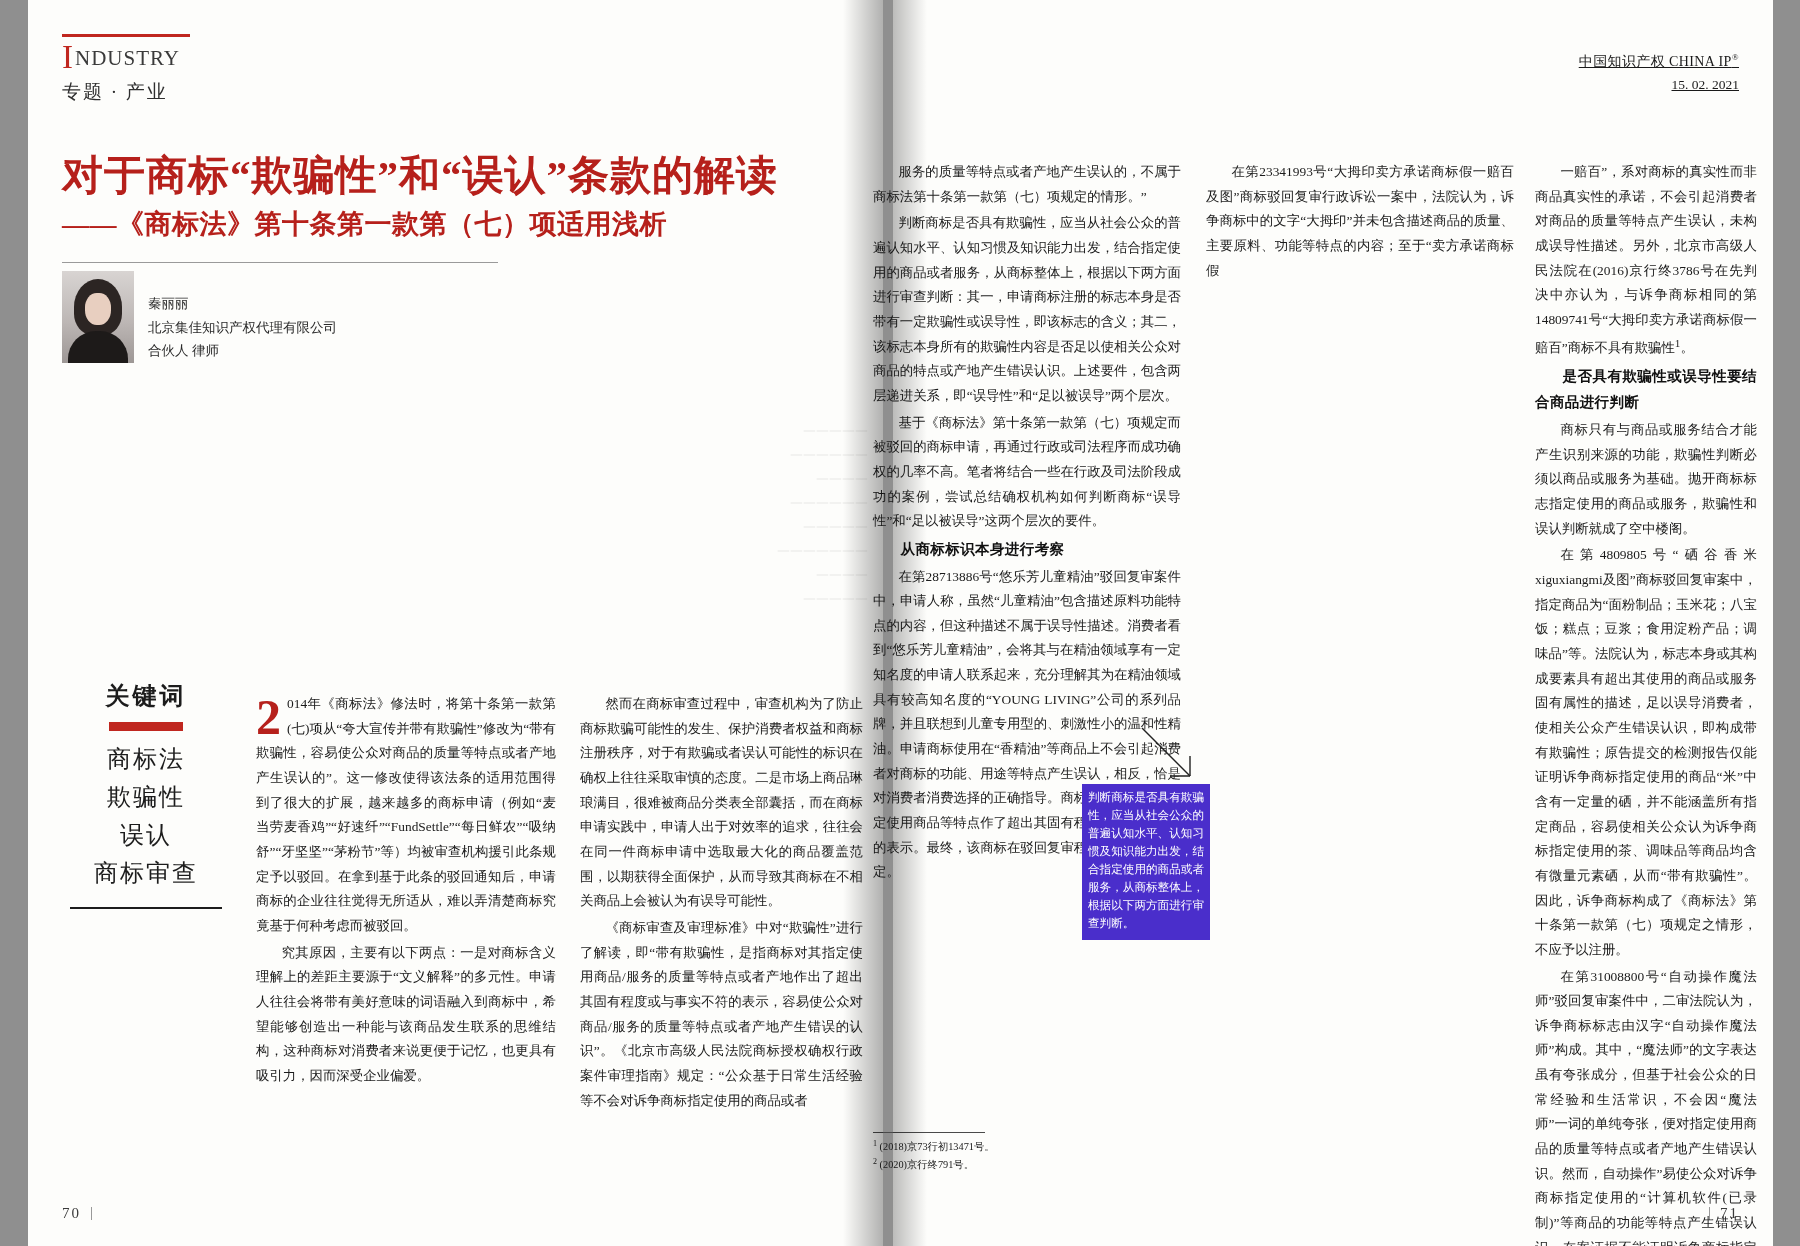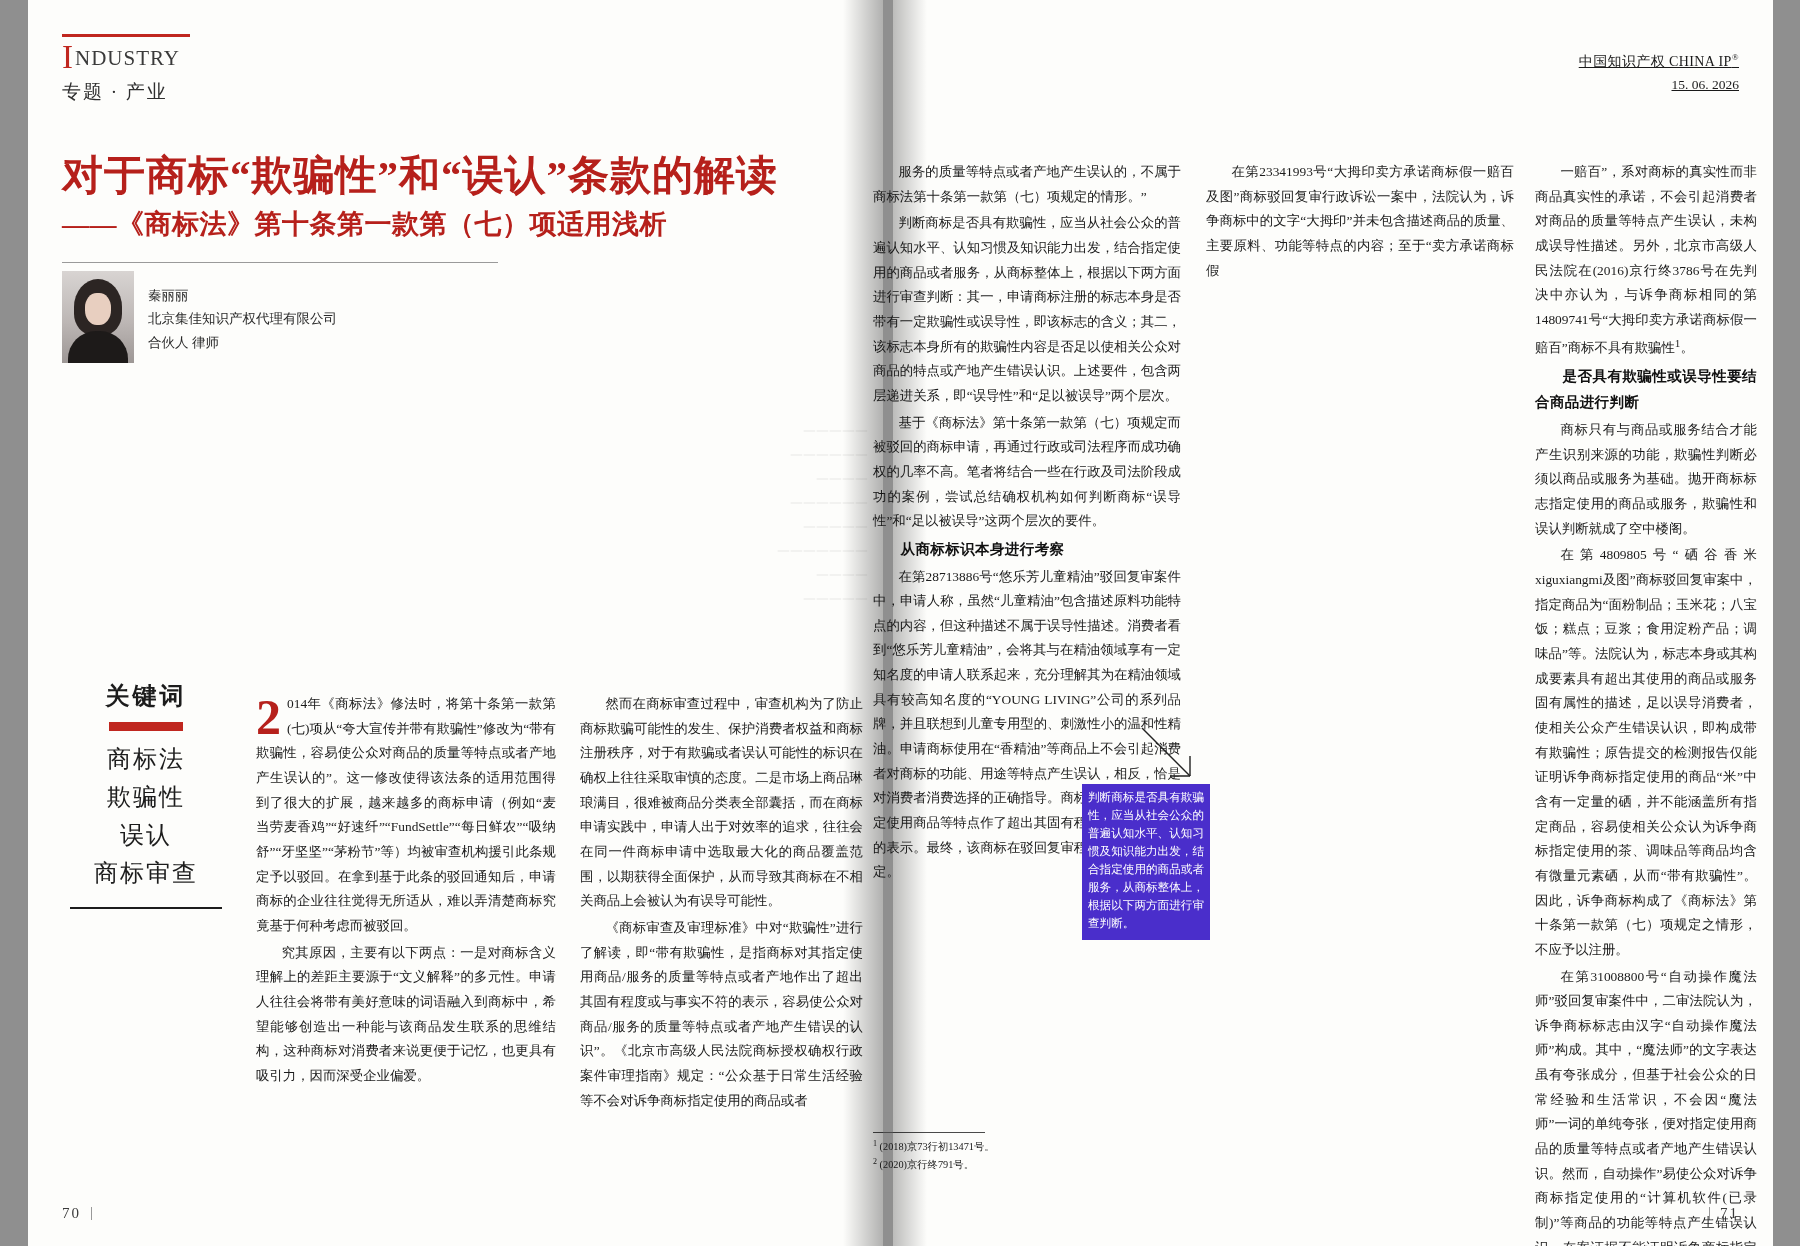--- a/index.html
+++ b/index.html
@@ -115,21 +115,21 @@
     width: 460px;
   }
   .author-rule {
     width: 436px;
     height: 1px;
     background: #9a9a9a;
     margin-bottom: 8px;
   }
   .author-row {
     display: flex;
-    align-items: center;
+    align-items: flex-end;
   }
   .avatar {
     width: 72px;
     height: 92px;
     background: linear-gradient(180deg, #d8d4d2 0%, #bdb7b5 55%, #9d9795 100%);
     position: relative;
     overflow: hidden;
     flex: 0 0 auto;
   }
   .avatar .hair {
@@ -409,21 +409,21 @@
 
     <div class="folio-left">
       <span>70</span><span class="rule"></span>
     </div>
   </div>
 
   <div class="page page-right">
 
     <div class="masthead">
       <div class="brand"><span>中国知识产权 CHINA IP</span><sup>®</sup></div>
-      <div class="date">15. 06. 2026</div>
+      <div class="date">15. 02. 2021</div>
     </div>
 
     <div class="folio-right">
       <span class="rule"></span><span>71</span>
     </div>
   </div>
 
   <div class="col col-r1">
     <p>服务的质量等特点或者产地产生误认的，不属于商标法第十条第一款第（七）项规定的情形。”</p>
     <p>判断商标是否具有欺骗性，应当从社会公众的普遍认知水平、认知习惯及知识能力出发，结合指定使用的商品或者服务，从商标整体上，根据以下两方面进行审查判断：其一，申请商标注册的标志本身是否带有一定欺骗性或误导性，即该标志的含义；其二，该标志本身所有的欺骗性内容是否足以使相关公众对商品的特点或产地产生错误认识。上述要件，包含两层递进关系，即“误导性”和“足以被误导”两个层次。</p>

